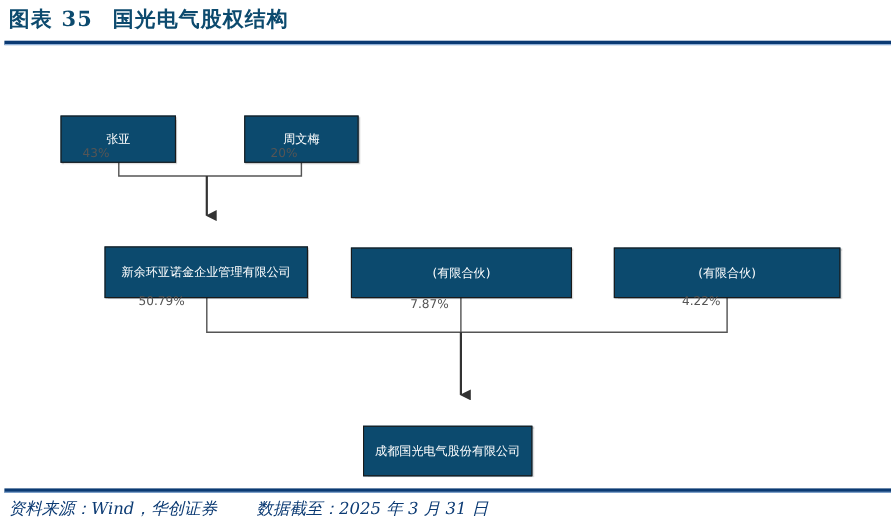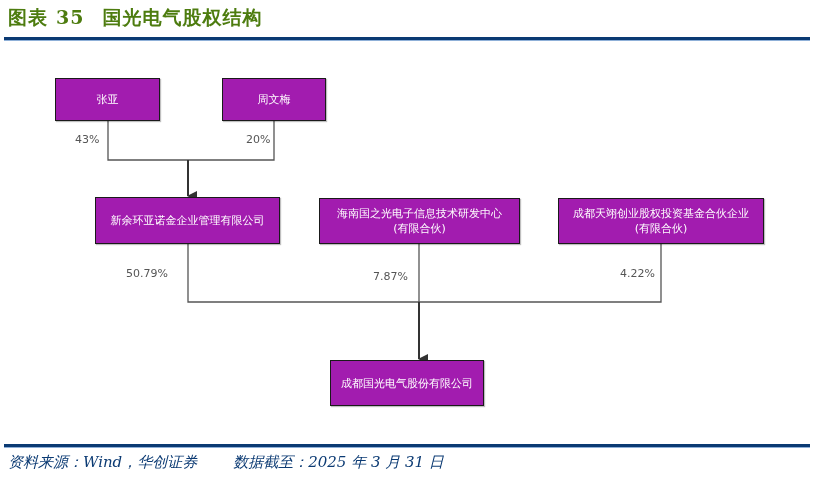--- a/index.html
+++ b/index.html
@@ -1,40 +1,40 @@
 <!DOCTYPE html>
 <html><head>
   <meta charset="utf-8">
   <style>
     html, body { margin: 0; padding: 0; background: #ffffff; }
     body { width: 814px; height: 477px; position: relative; overflow: hidden; font-family: "DejaVu Sans", sans-serif; }
     .title {
       position: absolute; left: 8px; top: 5px;
       font-family: "DejaVu Serif", serif; font-weight: bold; font-size: 19px;
-      color: #4d7c0f; letter-spacing: 1px; white-space: nowrap;
+      color: #0c4a6e; letter-spacing: 1px; white-space: nowrap;
     }
     .title .num { margin: 0 18px 0 8px; }
     .rule {
       position: absolute; left: 4px; width: 806px; height: 3px;
       background: #0b3a73; border-bottom: 1px solid #8fb0d8;
     }
     .rule.top { top: 37px; }
     .rule.bottom { top: 444px; }
     .footer {
       position: absolute; left: 8px; top: 453px;
       font-family: "DejaVu Serif", serif; font-style: italic; font-size: 15px;
       color: #0b3a73; white-space: nowrap;
     }
     .footer .gap { display: inline-block; width: 36px; }
     .node {
       position: absolute; box-sizing: border-box;
-      background: #a21caf; border: 1.5px solid #1a1a1a;
+      background: #0c4a6e; border: 1.5px solid #1a1a1a;
       color: #ffffff; font-size: 11px; line-height: 15px;
       display: flex; flex-direction: column; align-items: center; justify-content: center;
-      text-align: center; box-shadow: 1px 1px 1px rgba(0,0,0,0.25);
+      text-align: center; box-shadow: 1px 1px 1px rgba(0,0,0,0.25); margin-top: 27px;
     }
     .pct {
       position: absolute; font-size: 11px; color: #555555; white-space: nowrap;
     }
     svg.lines { position: absolute; left: 0; top: 0; }
   </style>
 </head>
 <body>
 
 <div class="title">
@@ -66,25 +66,23 @@
   <span>周文梅</span>
 </div>
 
 <span class="pct" style="left:75px; top:133px;">43%</span>
 <span class="pct" style="left:246px; top:133px;">20%</span>
 
 <div class="node" style="left:95px; top:197px; width:185px; height:47px;">
   <span>新余环亚诺金企业管理有限公司</span>
 </div>
 <div class="node" style="left:319px; top:198px; width:201px; height:46px;">
-  <span>海南国之光电子信息技术研发中心</span>
   <span>(有限合伙)</span>
 </div>
 <div class="node" style="left:558px; top:198px; width:206px; height:46px;">
-  <span>成都天翊创业股权投资基金合伙企业</span>
   <span>(有限合伙)</span>
 </div>
 
 <span class="pct" style="left:126px; top:267px;">50.79%</span>
 <span class="pct" style="left:373px; top:270px;">7.87%</span>
 <span class="pct" style="left:620px; top:267px;">4.22%</span>
 
 <div class="node" style="left:330px; top:360px; width:154px; height:46px;">
   <span>成都国光电气股份有限公司</span>
 </div>

